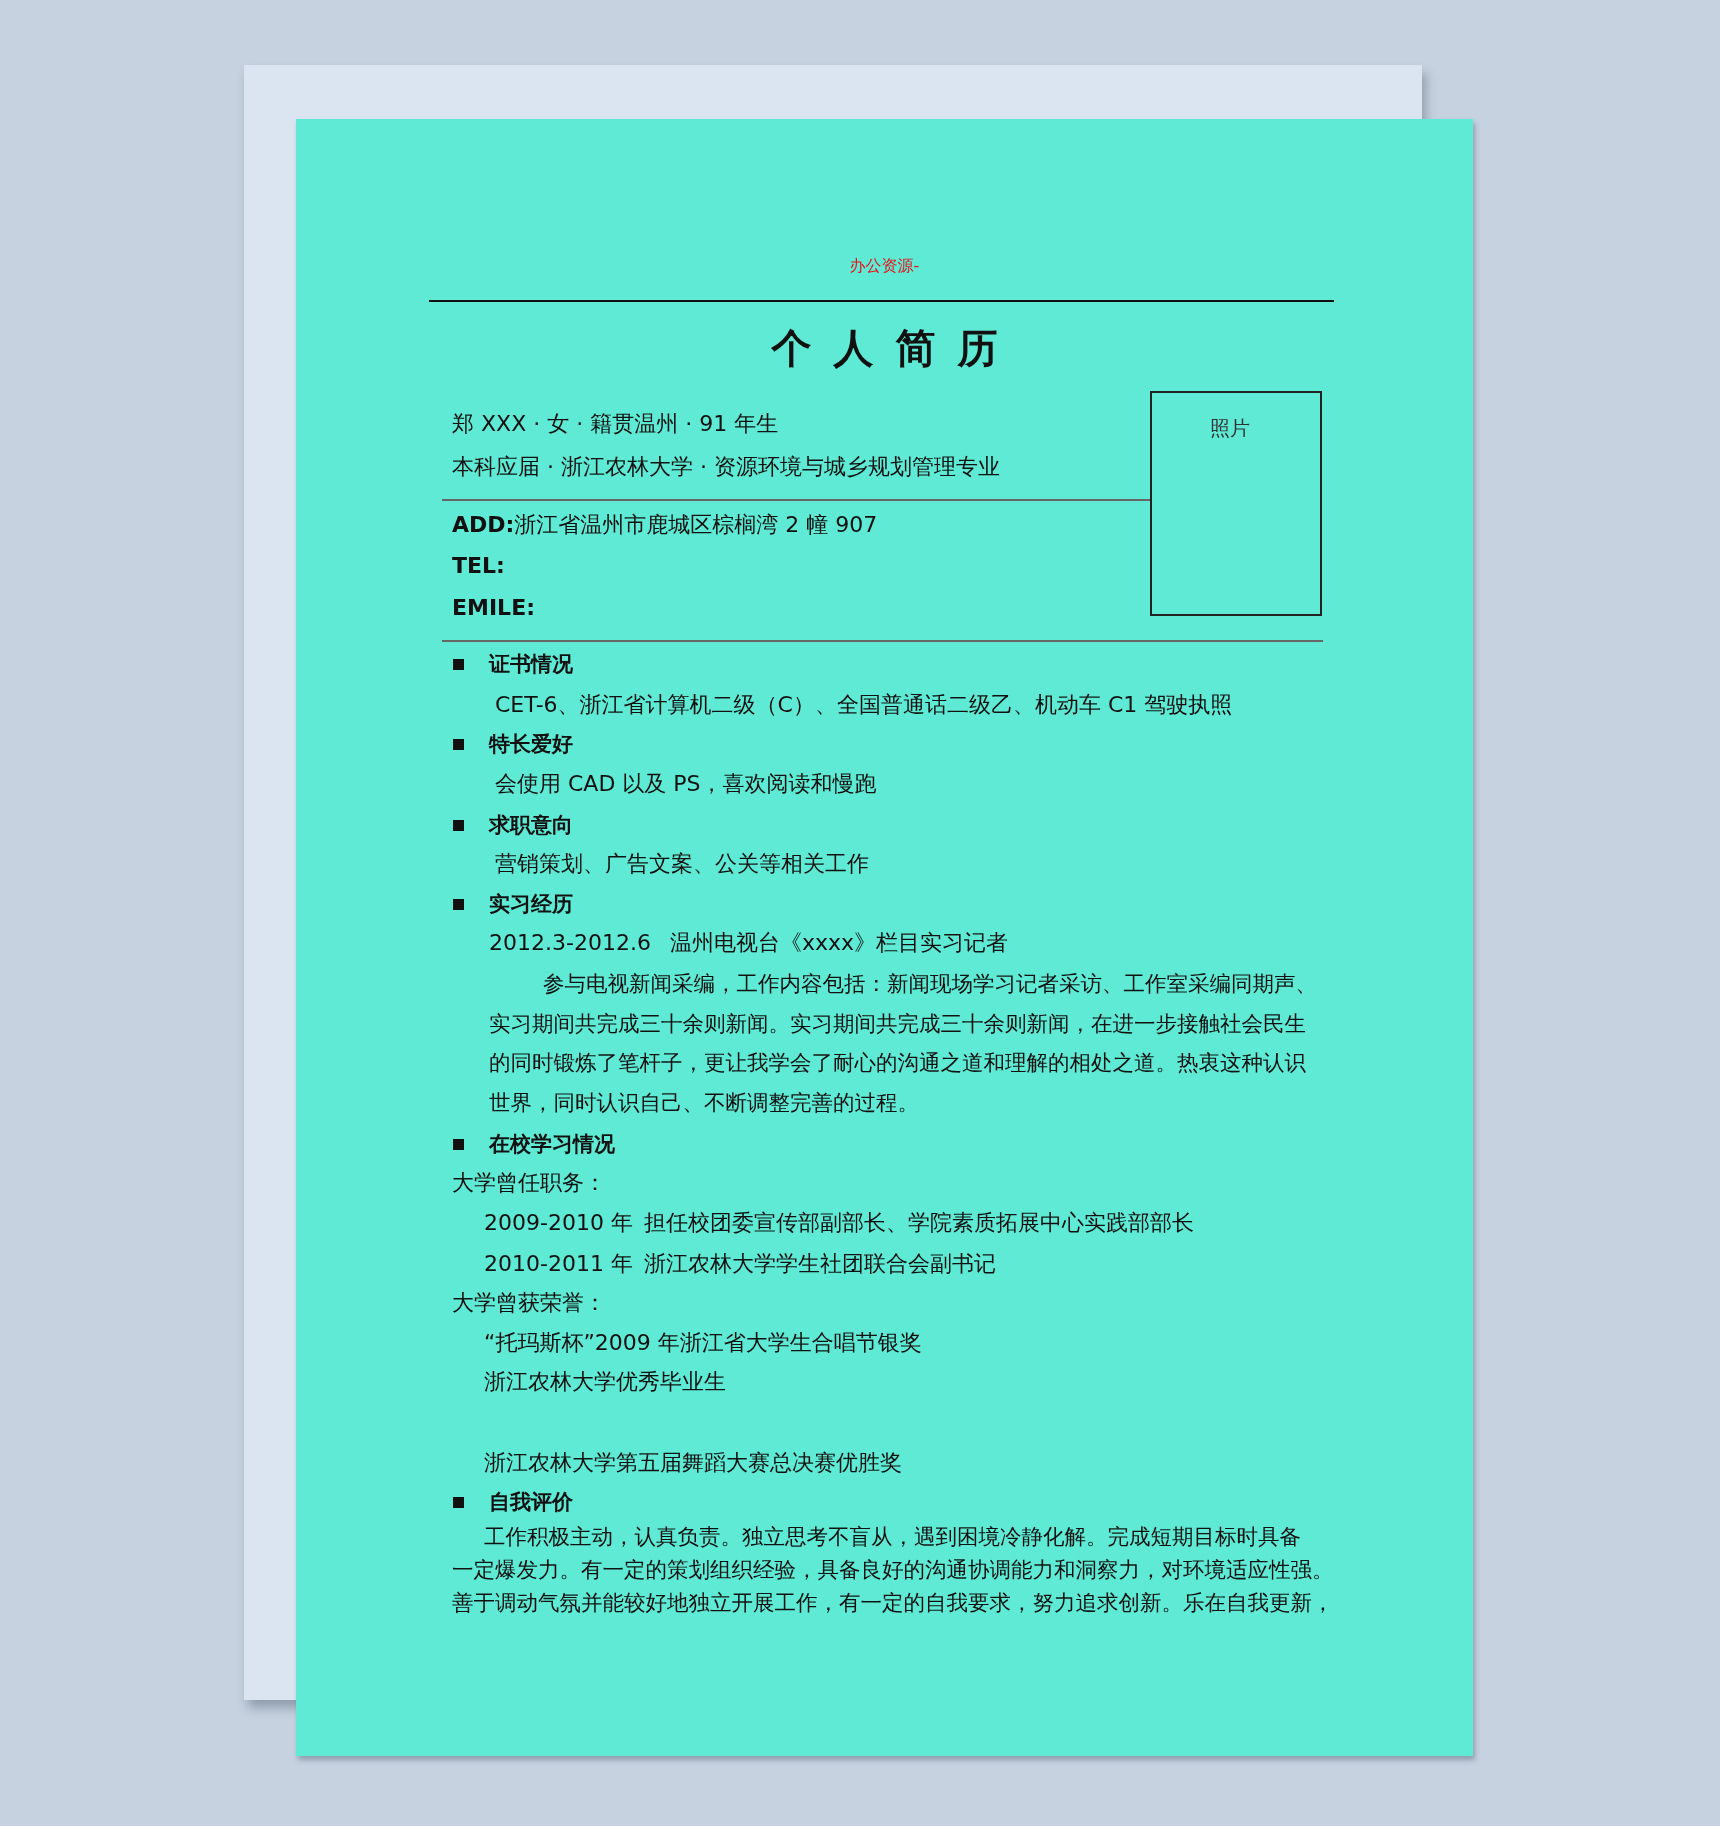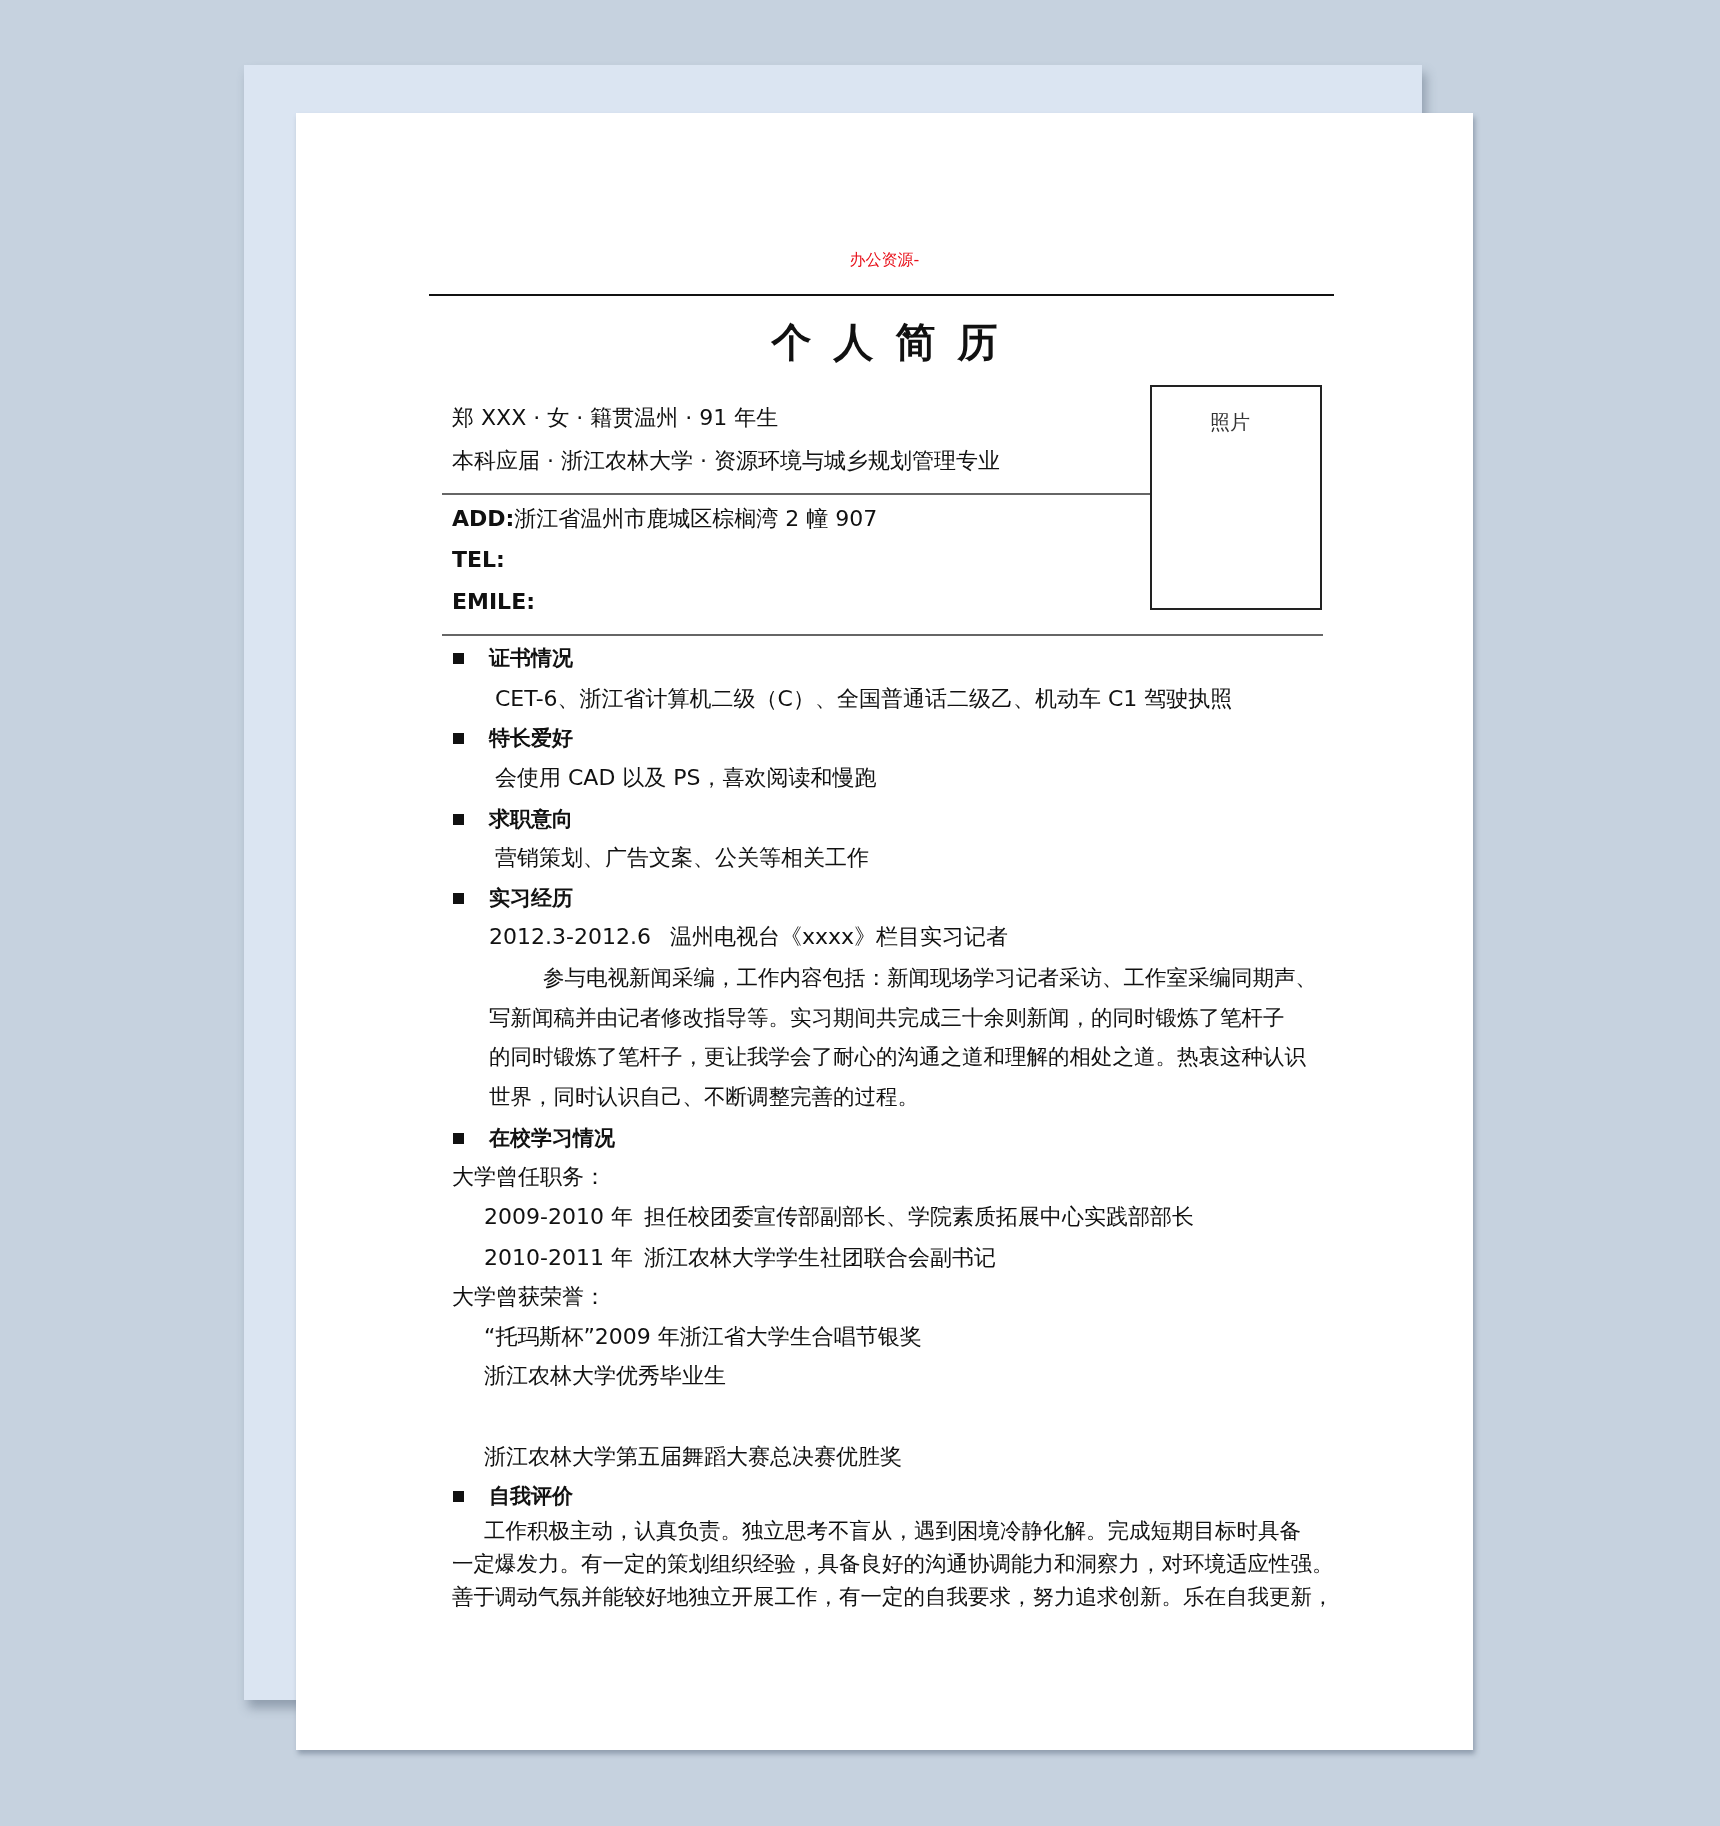--- a/index.html
+++ b/index.html
@@ -1,20 +1,20 @@
 <!DOCTYPE html>
 <html><head>
 <meta charset="utf-8">
 <style>
   html, body { margin:0; padding:0; }
   body { width:1720px; height:1826px; background:#c6d2df; position:relative; overflow:hidden;
          font-family:"DejaVu Sans", "Liberation Sans", sans-serif; color:#111; }
   .back-page { position:absolute; left:244px; top:65px; width:1178px; height:1635px; background:#dbe5f2;
                box-shadow: 4px 8px 10px rgba(80,95,115,0.45); }
-  .front-page { position:absolute; left:296px; top:113px; width:1177px; height:1637px; background:#ffffff;
+  .front-page { position:absolute; left:296px; top:119px; width:1177px; height:1637px; background:#5eead4;
                 box-shadow: 2px 4px 5px rgba(80,95,115,0.45); }
   .abs { position:absolute; white-space:nowrap; }
   .watermark { left:0; width:1177px; text-align:center; top:137px; font-size:16px; color:#e8101a; }
   .hr { position:absolute; height:0; }
   .hr-top { left:133px; top:181px; width:905px; border-top:2px solid #111; }
   .hr-mid { left:146px; top:380px; width:708px; border-top:2px solid #666; }
   .hr-bot { left:146px; top:521px; width:881px; border-top:2px solid #666; }
   .title { left:0; width:1177px; text-align:center; top:202px; font-size:40px; font-weight:bold; letter-spacing:22px; padding-left:22px; box-sizing:border-box; }
   .photo-box { position:absolute; left:854px; top:272px; width:168px; height:221px; border:2px solid #222; }
   .photo-label { position:absolute; left:0; width:156px; text-align:center; top:22px; font-size:20px; color:#333; }
@@ -66,21 +66,21 @@
 
   <div class="bullet" style="left:157px; top:701px;"></div>
   <div class="abs t sec-head" style="left:193px; top:691px;">求职意向</div>
   <div class="abs t" style="left:199px; top:730px;">营销策划、广告文案、公关等相关工作</div>
 
   <div class="bullet" style="left:157px; top:780px;"></div>
   <div class="abs t sec-head" style="left:193px; top:770px;">实习经历</div>
   <div class="abs t" style="left:193px; top:809px;">2012.3-2012.6</div>
   <div class="abs t" style="left:374px; top:809px;">温州电视台《xxxx》栏目实习记者</div>
   <div class="abs t para" style="left:247px; top:850px;">参与电视新闻采编，工作内容包括：新闻现场学习记者采访、工作室采编同期声、</div>
-  <div class="abs t para" style="left:193px; top:890px;">写新闻稿并由记者修改指导等。实习期间共完成三十余则新闻，的同时锻炼了笔杆子</div>
+  <div class="abs t para" style="left:193px; top:890px;">实习期间共完成三十余则新闻。实习期间共完成三十余则新闻，在进一步接触社会民生</div>
   <div class="abs t para" style="left:193px; top:929px;">的同时锻炼了笔杆子，更让我学会了耐心的沟通之道和理解的相处之道。热衷这种认识</div>
   <div class="abs t para" style="left:193px; top:969px;">世界，同时认识自己、不断调整完善的过程。</div>
 
   <div class="bullet" style="left:157px; top:1020px;"></div>
   <div class="abs t sec-head" style="left:193px; top:1010px;">在校学习情况</div>
   <div class="abs t" style="left:156px; top:1049px;">大学曾任职务：</div>
   <div class="abs t" style="left:188px; top:1089px;">2009-2010 年</div>
   <div class="abs t" style="left:348px; top:1089px;">担任校团委宣传部副部长、学院素质拓展中心实践部部长</div>
   <div class="abs t" style="left:188px; top:1130px;">2010-2011 年</div>
   <div class="abs t" style="left:348px; top:1130px;">浙江农林大学学生社团联合会副书记</div>

